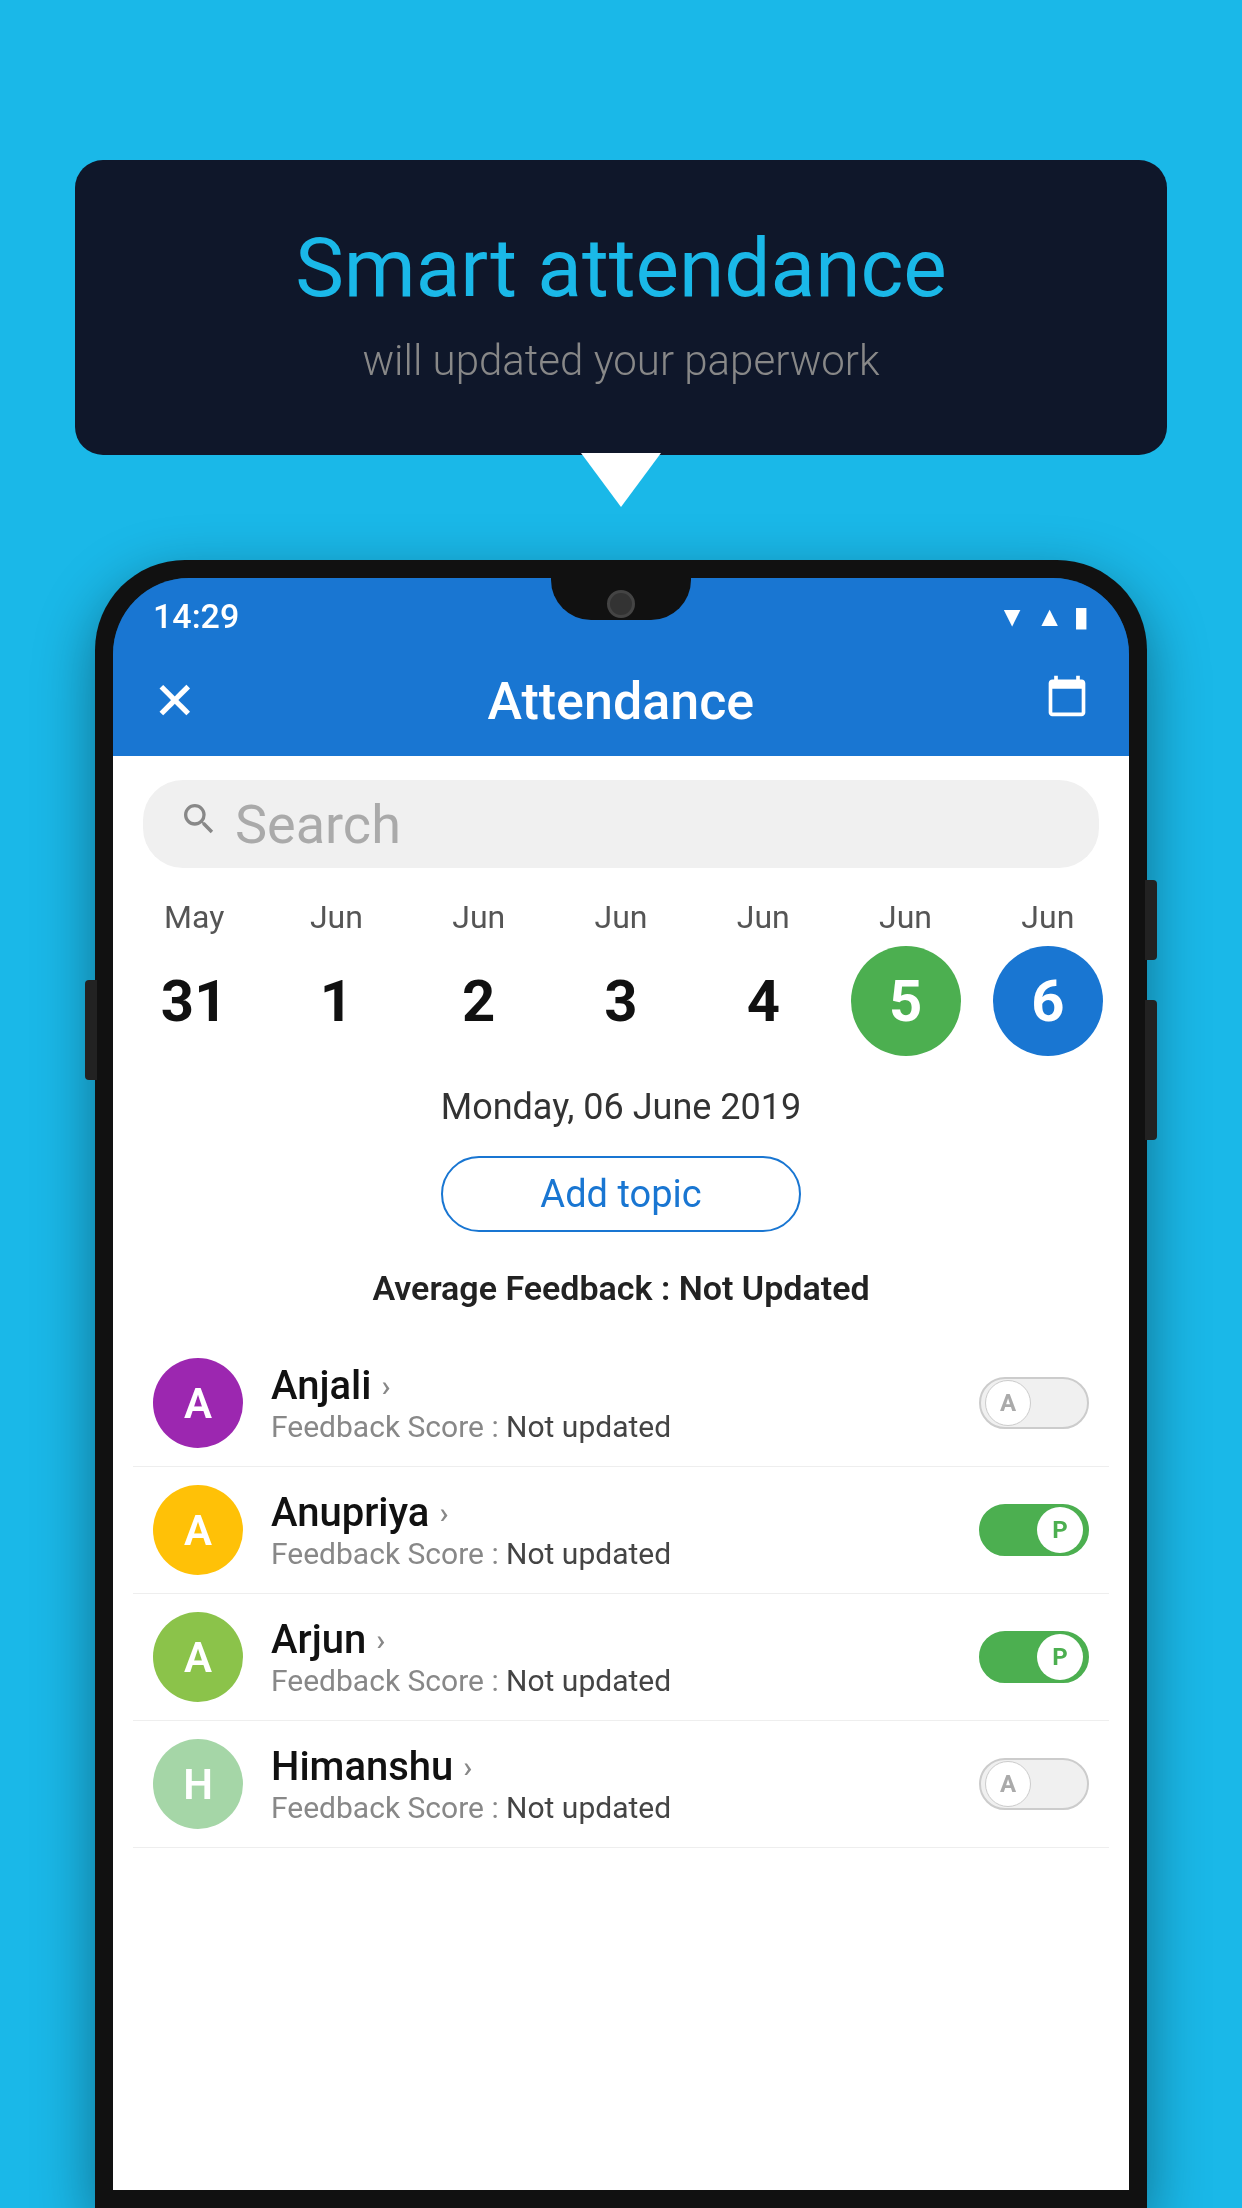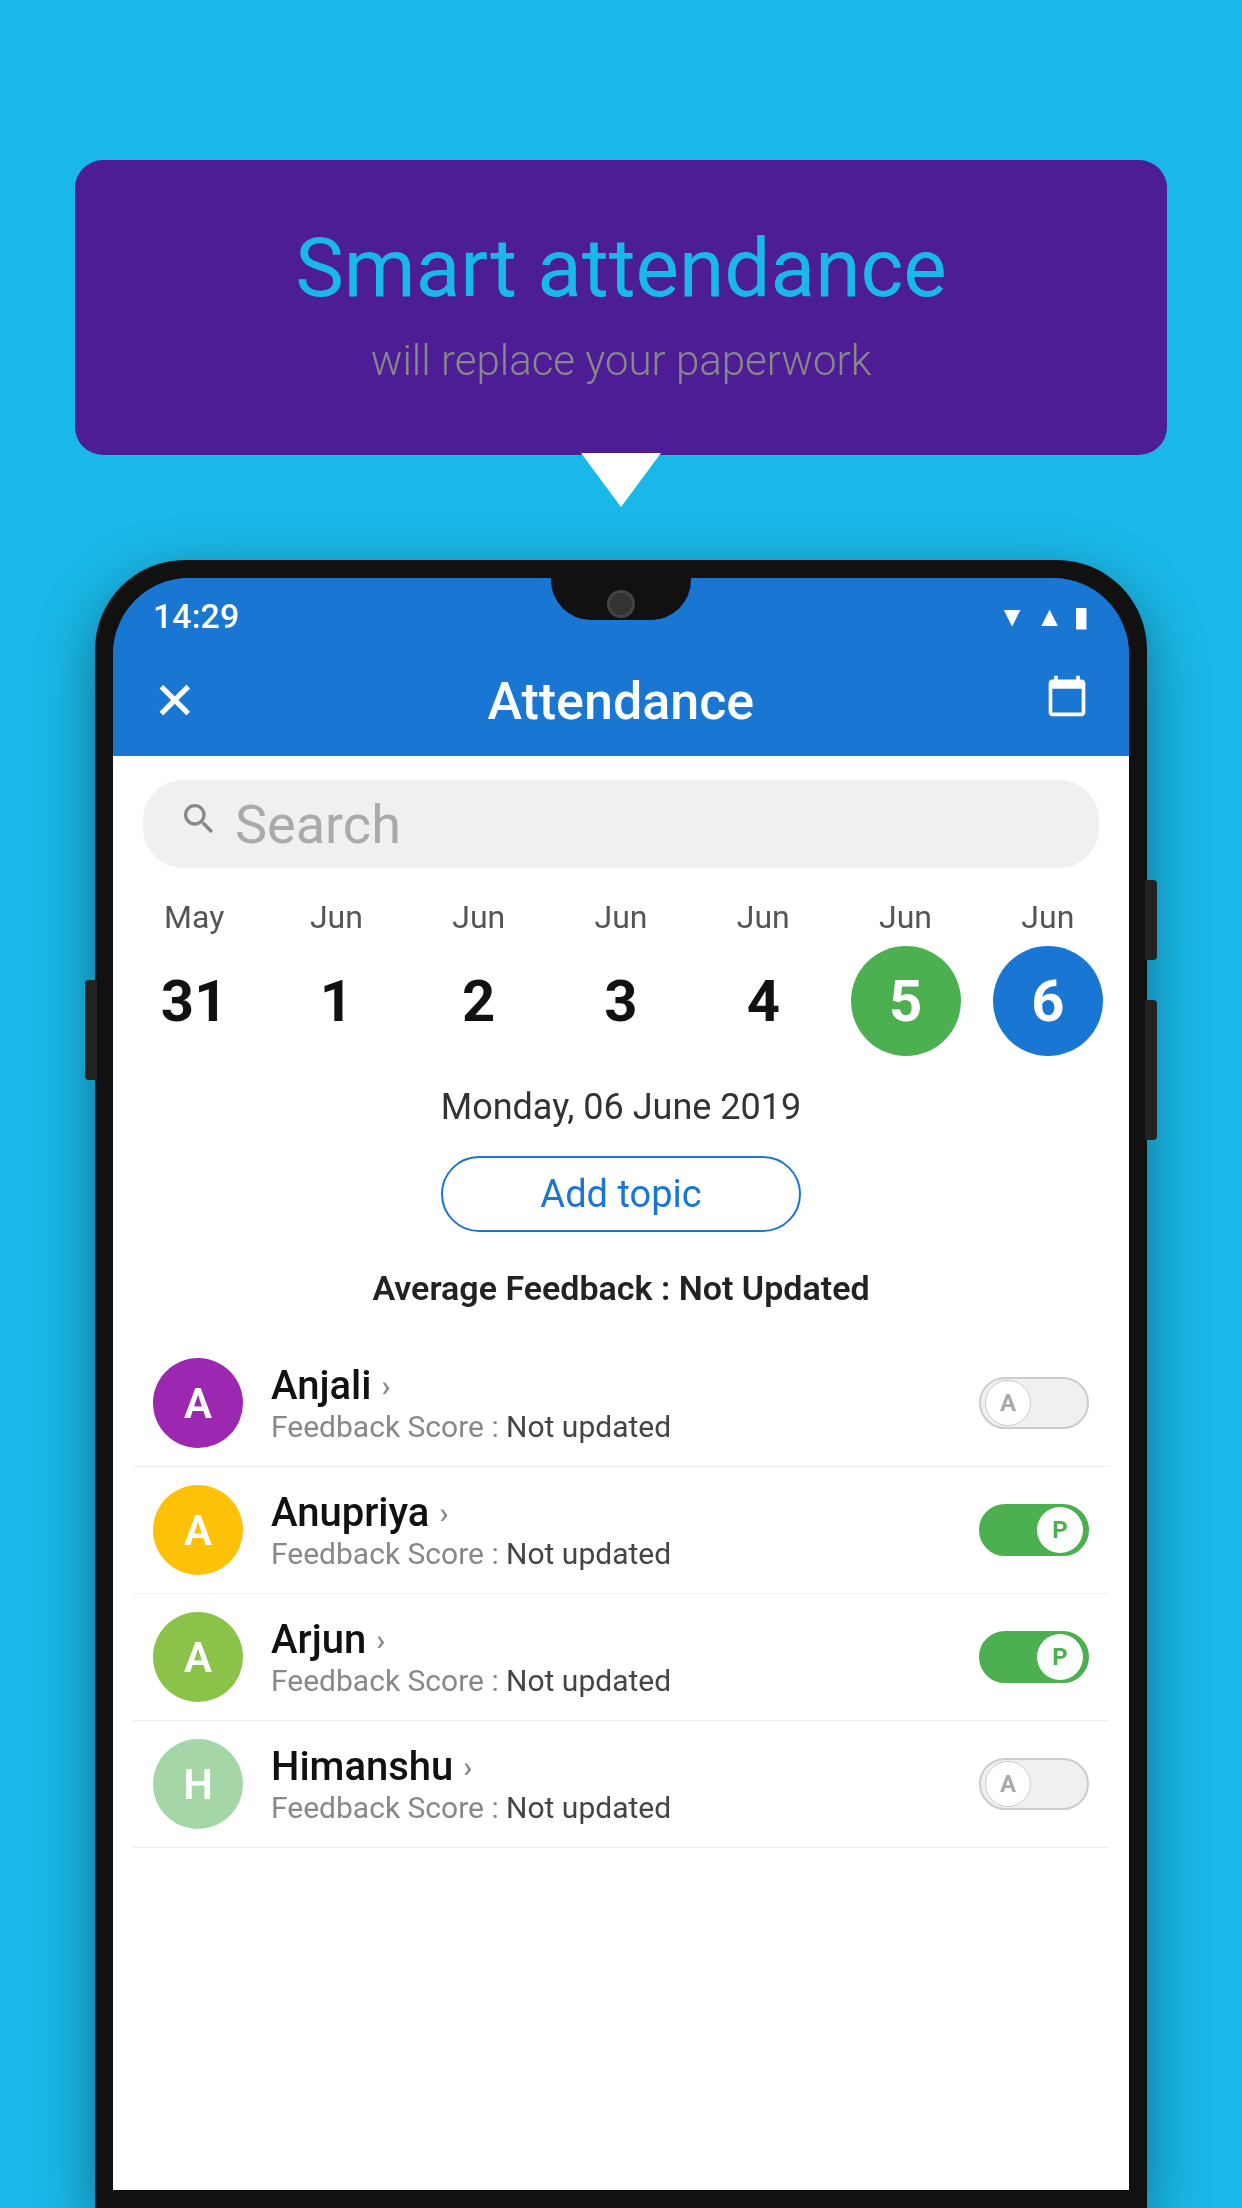--- a/index.html
+++ b/index.html
@@ -15,21 +15,21 @@
 
     
     .speech-bubble-container {
       position: absolute;
       top: 160px;
       left: 75px;
       right: 75px;
     }
 
     .speech-bubble {
-      background: #4c1d95;
+      background: #0f172a;
       border-radius: 28px;
       padding: 60px 80px 70px;
       text-align: center;
       position: relative;
     }
 
     .speech-bubble::after {
       content: '';
       position: absolute;
       bottom: -52px;
@@ -403,21 +403,21 @@
     }
   </style>
 </head>
 <body>
 
 <div style="position:absolute;inset:0;background:#1ab8e8;"></div>
 
 <div class="speech-bubble-container">
   <div class="speech-bubble">
     <div class="bubble-title">Smart attendance</div>
-    <div class="bubble-subtitle">will replace your paperwork</div>
+    <div class="bubble-subtitle">will updated your paperwork</div>
   </div>
 </div>
 
 <div class="phone-frame">
 
   <div class="side-btn-left"></div>
   <div class="side-btn-right-1"></div>
   <div class="side-btn-right-2"></div>
 
   <div class="phone-inner">

